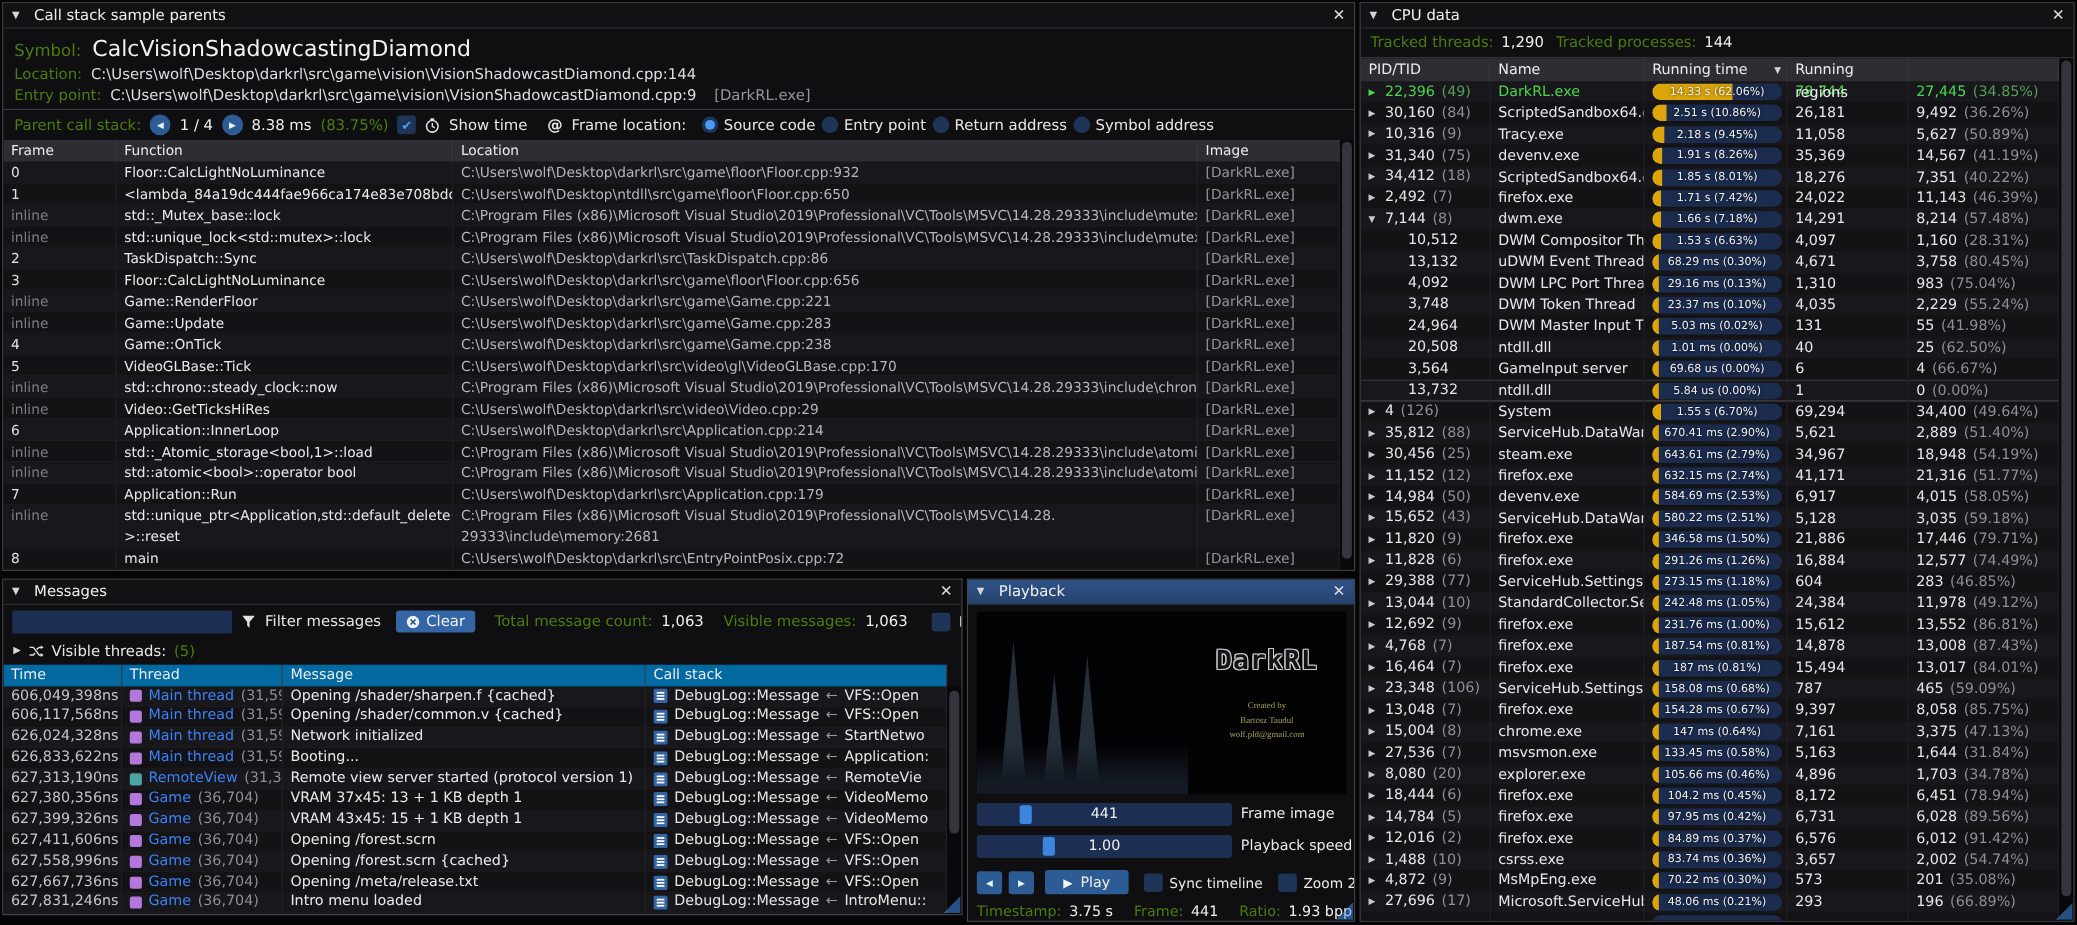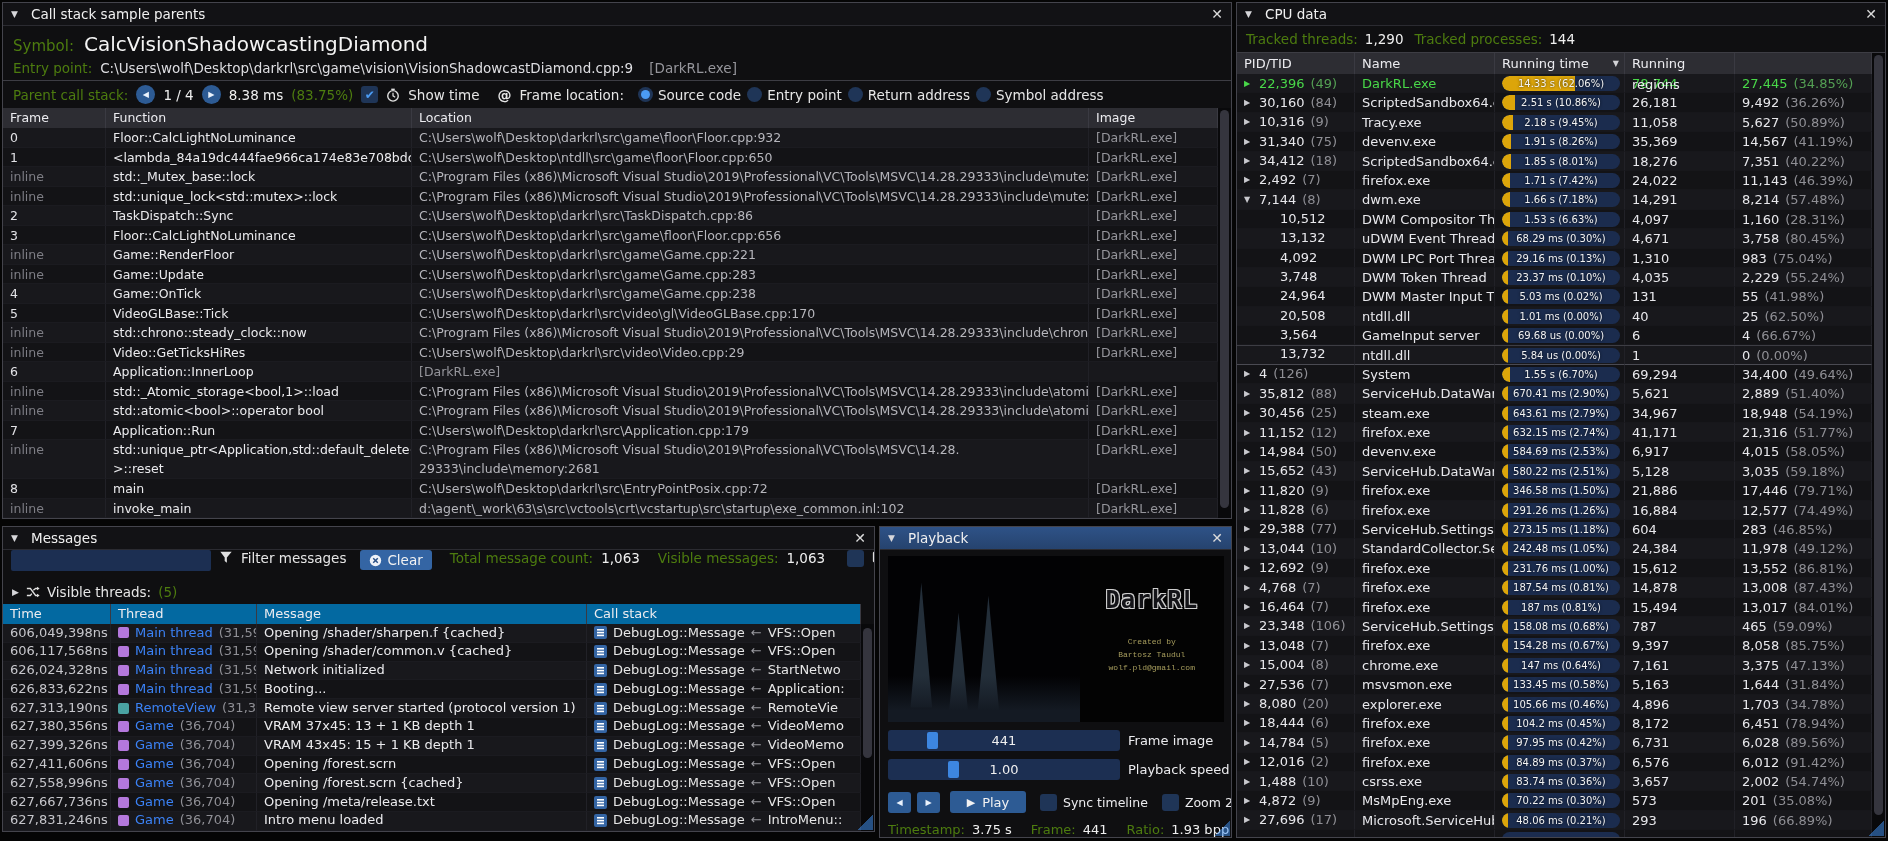--- a/index.html
+++ b/index.html
@@ -54,21 +54,21 @@
   .cs-rows > .cs-row:nth-child(odd)  { background:#18181c; }
   .c-frame { color:#e2e2e6; }
   .cs-row.dim .c-frame { color:#7e7e85; }
   .c-func { color:#ebebee; }
   .cs-row.wrap .c-func, .cs-row.wrap .c-loc { white-space:pre-line; }
   .c-loc { color:#b6b6bc; }
   .c-img { color:#95959b; }
 
   
   #win-messages { left:2px; top:526px; width:873px; height:306px; }
-  .msg-controls { height:30px; display:flex; align-items:flex-start; gap:8px; padding:0 8px; white-space:nowrap; overflow:hidden; }
+  .msg-controls { height:30px; display:flex; align-items:center; gap:8px; padding:0 8px; white-space:nowrap; overflow:hidden; }
   .filter-input { width:200px; height:21px; background:#1c2f52; border-radius:2px; flex:none; }
   .msg-threads { height:24px; display:flex; align-items:center; gap:7px; padding:0 9px; }
   .tri-small { font-size:9px; color:#d6d6da; }
   .m-table { flex:1; position:relative; overflow:hidden; font-size:13px; }
   .m-grid { width:calc(100% - 13px); display:grid; grid-template-columns:108px 146px 330px 1fr; }
   .m-headrow > div { background:#0369a1; height:20px; line-height:20px; padding:0 7px; color:#ececf0; border-right:1px solid #3a3a42; }
   .m-row { height:18.8px; line-height:18.8px; }
   .m-row > div { padding:0 7px; white-space:nowrap; overflow:hidden; border-right:1px solid #212127; border-bottom:1px solid #1b1b20; display:flex; align-items:center; gap:6px; }
   .m-rows > .m-row:nth-child(even) { background:#131316; }
   .m-rows > .m-row:nth-child(odd)  { background:#18181c; }
@@ -90,21 +90,21 @@
   .pb-forest::after { content:""; position:absolute; left:0; right:0; bottom:0; height:28%;
     background:linear-gradient(180deg, transparent, #141a23 75%); }
   .tree { position:absolute; background:#2c3947; opacity:.8; }
   .t1 { left:8%;  top:16%; width:36px; height:125px; clip-path:polygon(50% 0,80% 100%,20% 100%); }
   .t2 { left:29%; top:34%; width:30px; height:100px; clip-path:polygon(50% 0,82% 100%,18% 100%); }
   .t3 { left:42%; top:24%; width:40px; height:120px; clip-path:polygon(50% 0,78% 100%,22% 100%); }
   .pb-dark { position:absolute; right:0; top:0; width:43%; height:100%; background:#030303; text-align:center; }
   .pb-logo { margin-top:30px; font-family:"DejaVu Sans Mono","Liberation Mono",monospace; font-weight:bold;
              font-size:24px; letter-spacing:1px; color:#141418;
              text-shadow:-1px -1px 0 #cfcfcf, 1px -1px 0 #cfcfcf, -1px 1px 0 #cfcfcf, 1px 1px 0 #cfcfcf; }
-  .pb-credits { margin-top:22px; font-family:Liberation Mono, monospace; font-size:8px; line-height:1.6; color:#a89e5e; }
+  .pb-credits { margin-top:22px; font-family:Liberation Serif, serif; font-size:8px; line-height:1.6; color:#a89e5e; }
   .pb-sliderrow { display:flex; align-items:center; gap:8px; margin:4px 8px; }
   .slider { position:relative; width:232px; height:21px; background:#1c2f52; border-radius:3px; flex:none; }
   .slider .grab { position:absolute; top:2px; width:11px; height:17px; background:#3d86e0; border-radius:2px; }
   .slider .sval { position:absolute; left:0; right:0; text-align:center; line-height:21px; color:#f0f0f0; font-size:13px; }
   .sliderlabel { color:#ebebee; font-size:13px; white-space:nowrap; }
   .pb-buttons { display:flex; align-items:center; gap:6px; margin:7px 8px 0; white-space:nowrap; }
   .sbtn { width:23px; height:21px; background:#2d5b94; border-radius:3px; display:inline-flex; align-items:center; justify-content:center; font-size:8px; color:#eaf2fc; flex:none; }
   .playbtn { height:22px; min-width:76px; background:#2d5b94; border-radius:3px; display:inline-flex; align-items:center; justify-content:center; gap:7px; font-size:13px; color:#f2f2f2; padding:0 10px; }
   .playbtn .ptri { font-size:11px; }
   .cklabel { font-size:12.5px; color:#ebebee; }
@@ -119,21 +119,21 @@
   .sortmark { position:absolute; right:5px; top:0; font-size:8px; color:#d2d2d6; }
   .p-row { height:19.4px; line-height:19.4px; }
   .p-row > div { padding:0 7px; white-space:nowrap; overflow:hidden; border-right:1px solid #212127; border-bottom:1px solid #17171b; }
   .p-rows > .p-row:nth-child(even) { background:#131316; }
   .p-rows > .p-row:nth-child(odd)  { background:#18181c; }
   .p-id { display:flex; align-items:center; gap:6px; }
   .p-arrow { font-size:8px; color:#c9c9ce; width:9px; flex:none; }
   .p-pid { color:#e8e8ec; }
   .p-cnt { color:#8f8f95; }
   .p-name { color:#e8e8ec; }
-  .p-row.child .p-id { padding-left:28px;align-items:flex-end; }
+  .p-row.child .p-id { padding-left:28px; }
   .p-row.sep > div { border-bottom:1px solid #4a4a52; }
   .barframe { position:relative; display:block; width:118px; height:15px; margin-top:2px; background:#1b2c4e; border-radius:8px; overflow:hidden; }
   .fill { position:absolute; left:0; top:0; bottom:0; min-width:6px; background:#dca50a; border-radius:8px 0 0 8px; }
   .btxt { position:absolute; left:0; right:0; text-align:center; line-height:15px; font-size:10px; color:#f2f2f2; text-shadow:0 0 3px rgba(0,0,0,.8); }
   .p-mig { display:flex; gap:6px; }
   .p-migv { color:#e8e8ec; }
   .p-migp { color:#8f8f95; }
   .p-row.green .p-pid, .p-row.green .p-name, .p-row.green .p-reg, .p-row.green .p-migv, .p-row.green .p-arrow { color:#49d849; }
   .p-row.green .p-cnt, .p-row.green .p-migp { color:#54a054; }
   .p-reg { color:#e8e8ec; }
@@ -148,20 +148,24 @@
   <div class="window" id="win-callstack">
     <div class="titlebar">
       <span class="collapse">▼</span>
       <span class="wtitle">Call stack sample parents</span>
       <span class="close">✕</span>
     </div>
     <div class="cs-head">
       <div class="sym-row">
         <span class="lbl">Symbol:</span>
         <span class="sym">CalcVisionShadowcastingDiamond</span>
+      </div>
+      <div class="meta-row">
+        <span class="lbl">Location:</span>
+        <span class="path">C:\Users\wolf\Desktop\darkrl\src\game\vision\VisionShadowcastDiamond.cpp:144</span>
       </div>
       <div class="meta-row">
         <span class="lbl">Entry point:</span>
         <span class="path">C:\Users\wolf\Desktop\darkrl\src\game\vision\VisionShadowcastDiamond.cpp:9</span>
         <span class="dim2">[DarkRL.exe]</span>
       </div>
     </div>
     <div class="sep"></div>
     <div class="cs-controls">
       <span class="lbl">Parent call stack:</span>
@@ -289,20 +293,21 @@
         <div class="cs-grid cs-row dim">
           <div class="c-frame">inline</div>
           <div class="c-func">Video::GetTicksHiRes</div>
           <div class="c-loc">C:\Users\wolf\Desktop\darkrl\src\video\Video.cpp:29</div>
           <div class="c-img">[DarkRL.exe]</div>
         </div>
 
         <div class="cs-grid cs-row">
           <div class="c-frame">6</div>
           <div class="c-func">Application::InnerLoop</div>
+          <div class="c-loc">C:\Users\wolf\Desktop\darkrl\src\Application.cpp:214</div>
           <div class="c-img">[DarkRL.exe]</div>
         </div>
 
         <div class="cs-grid cs-row dim">
           <div class="c-frame">inline</div>
           <div class="c-func">std::_Atomic_storage&lt;bool,1&gt;::load</div>
           <div class="c-loc">C:\Program Files (x86)\Microsoft Visual Studio\2019\Professional\VC\Tools\MSVC\14.28.29333\include\atomic:676</div>
           <div class="c-img">[DarkRL.exe]</div>
         </div>
 

